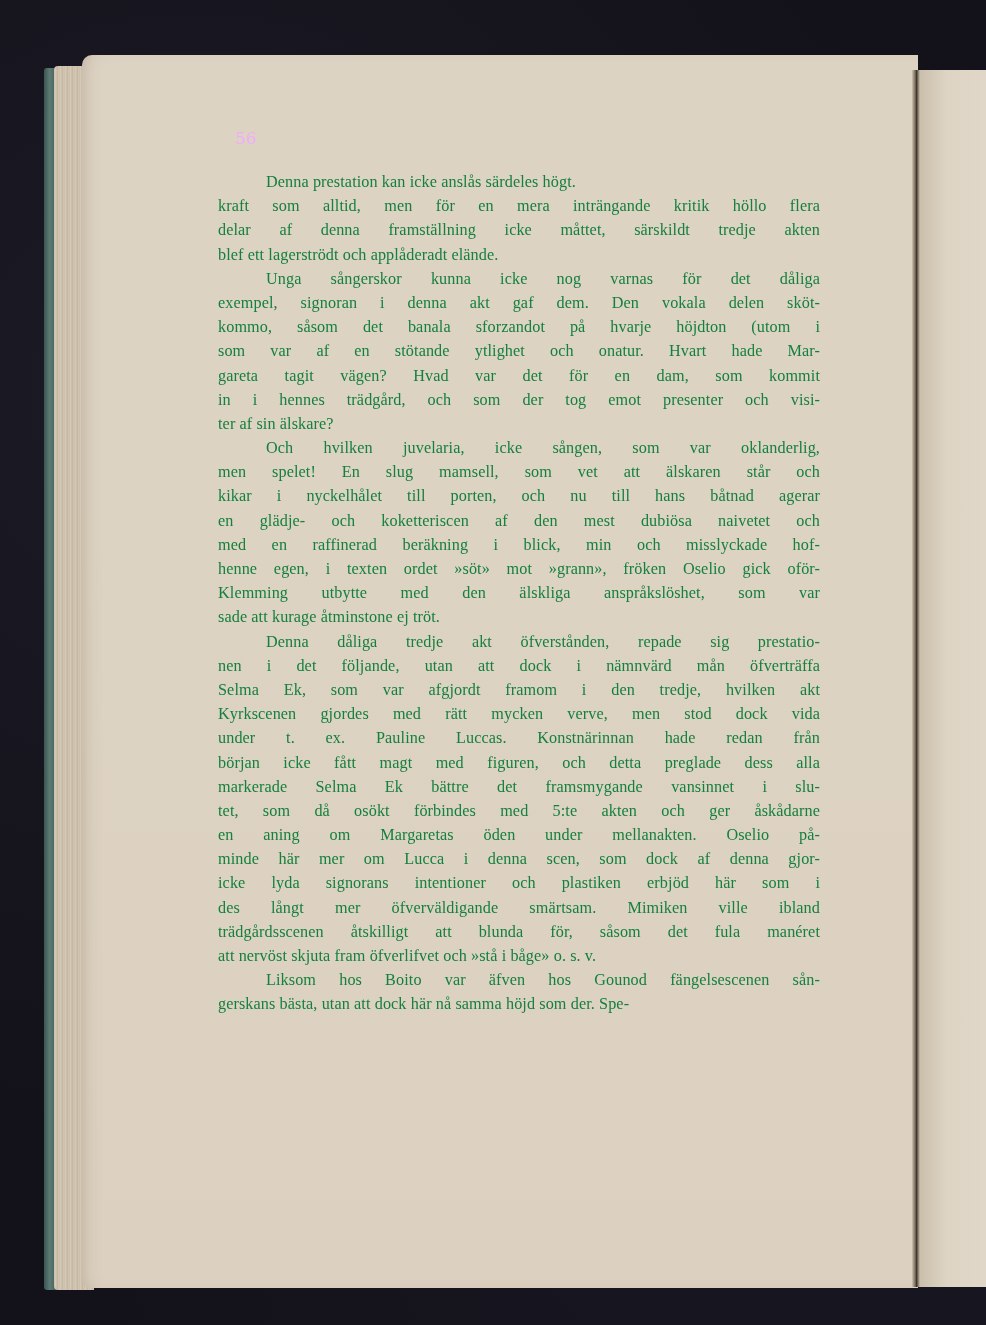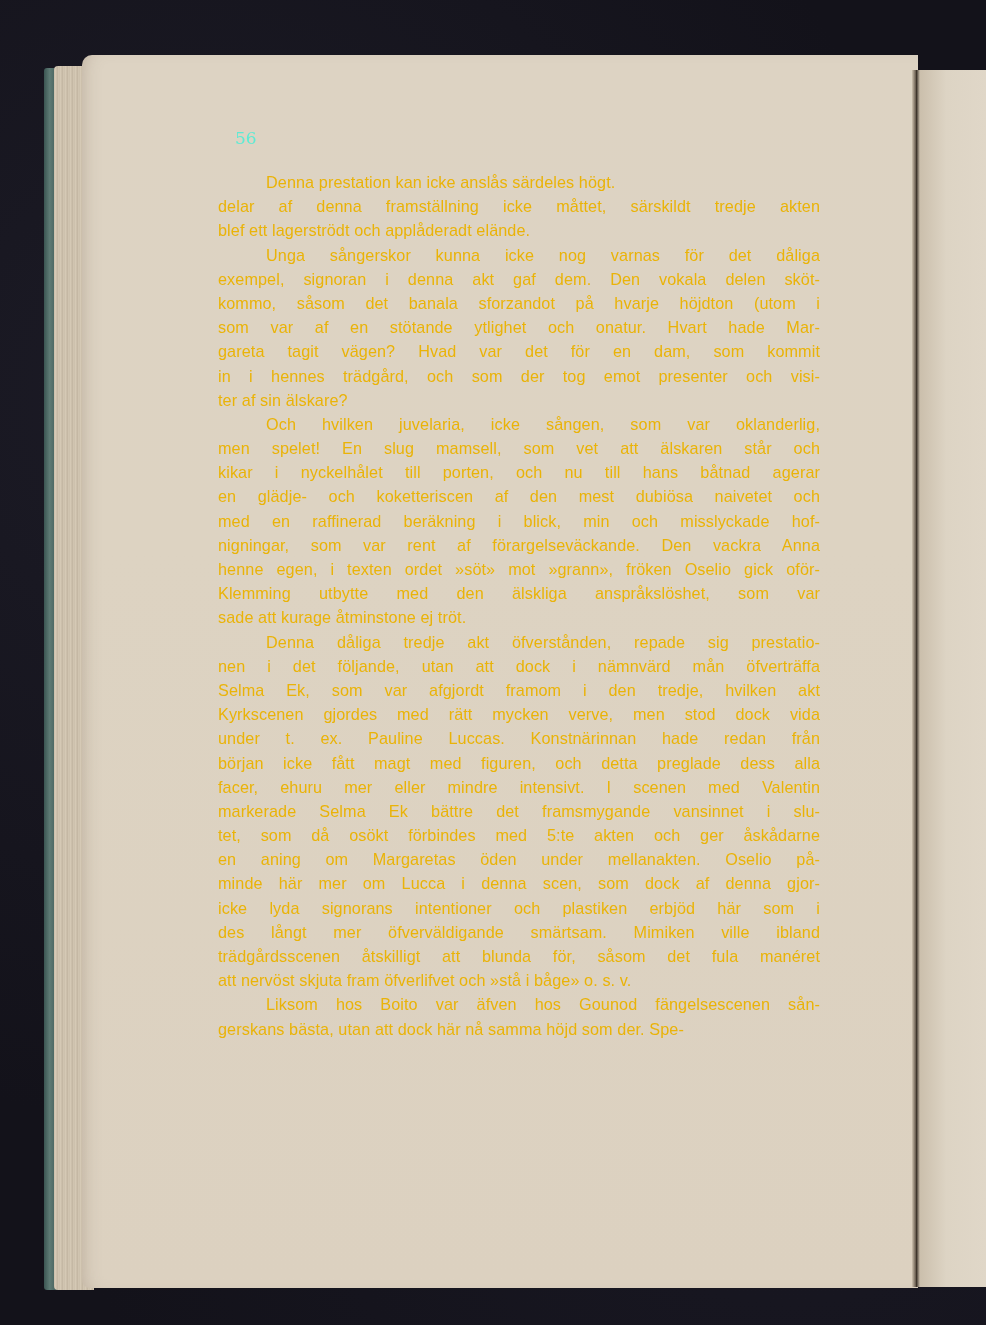--- a/index.html
+++ b/index.html
@@ -33,26 +33,26 @@
   .gutter {
     position:absolute; left:912px; top:70px; width:8px; height:1217px;
     background:linear-gradient(90deg,#cfc3b0 0,#6b5f52 45%,#3a3128 55%,#cfc3b0 100%);
   }
   .facing-page {
     position:absolute; left:920px; top:70px; width:66px; height:1217px;
     background:linear-gradient(90deg,#cbbfac 0,#ddd4c4 40%,#e0d7c8 100%);
   }
   .page-number {
     position:absolute; left:235px; top:128px;
-    font-family:"DejaVu Serif", serif; font-size:17px; color:#5eead4;
+    font-family:"DejaVu Serif", serif; font-size:17px; color:#f0abfc;
   }
   .text-block {
     position:absolute; left:218px; top:170px; width:602px;
-    font-family:Liberation Sans, sans-serif; font-size:16.2px; line-height:24.2px;
-    color:#eab308; letter-spacing:0.1px;
+    font-family:Liberation Serif, serif; font-size:16.2px; line-height:24.2px;
+    color:#15803d; letter-spacing:0.1px;
   }
   .line {
     display:block; white-space:nowrap; text-align:justify;
     text-align-last:justify; height:24.2px;
   }
   .line.indent { padding-left:48px; }
   .line.last { text-align-last:left; }
 </style>
 </head>
 <body>
@@ -64,51 +64,50 @@
 <div class="gutter"></div>
 <div class="facing-page"></div>
 
 <div class="page-number">56</div>
 
 <div class="text-block" id="text-block">
     <div>
       <span class="line indent last">Denna prestation kan icke anslås särdeles högt.</span>
     </div>
     <div>
+      <span class="line">kraft som alltid, men för en mera inträngande kritik höllo flera</span>
       <span class="line">delar af denna framställning icke måttet, särskildt tredje akten</span>
       <span class="line last">blef ett lagerströdt och applåderadt elände.</span>
     </div>
     <div>
       <span class="line indent">Unga sångerskor kunna icke nog varnas för det dåliga</span>
       <span class="line">exempel, signoran i denna akt gaf dem. Den vokala delen sköt-</span>
       <span class="line">kommo, såsom det banala sforzandot på hvarje höjdton (utom i</span>
       <span class="line">som var af en stötande ytlighet och onatur. Hvart hade Mar-</span>
       <span class="line">gareta tagit vägen? Hvad var det för en dam, som kommit</span>
       <span class="line">in i hennes trädgård, och som der tog emot presenter och visi-</span>
       <span class="line last">ter af sin älskare?</span>
     </div>
     <div>
       <span class="line indent">Och hvilken juvelaria, icke sången, som var oklanderlig,</span>
       <span class="line">men spelet! En slug mamsell, som vet att älskaren står och</span>
       <span class="line">kikar i nyckelhålet till porten, och nu till hans båtnad agerar</span>
       <span class="line">en glädje- och koketteriscen af den mest dubiösa naivetet och</span>
       <span class="line">med en raffinerad beräkning i blick, min och misslyckade hof-</span>
-      <span class="line">nigningar, som var rent af förargelseväckande. Den vackra Anna</span>
       <span class="line">henne egen, i texten ordet »söt» mot »grann», fröken Oselio gick oför-</span>
       <span class="line">Klemming utbytte med den älskliga anspråkslöshet, som var</span>
       <span class="line last">sade att kurage åtminstone ej tröt.</span>
     </div>
     <div>
       <span class="line indent">Denna dåliga tredje akt öfverstånden, repade sig prestatio-</span>
       <span class="line">nen i det följande, utan att dock i nämnvärd mån öfverträffa</span>
       <span class="line">Selma Ek, som var afgjordt framom i den tredje, hvilken akt</span>
       <span class="line">Kyrkscenen gjordes med rätt mycken verve, men stod dock vida</span>
       <span class="line">under t. ex. Pauline Luccas. Konstnärinnan hade redan från</span>
       <span class="line">början icke fått magt med figuren, och detta preglade dess alla</span>
-      <span class="line">facer, ehuru mer eller mindre intensivt. I scenen med Valentin</span>
       <span class="line">markerade Selma Ek bättre det framsmygande vansinnet i slu-</span>
       <span class="line">tet, som då osökt förbindes med 5:te akten och ger åskådarne</span>
       <span class="line">en aning om Margaretas öden under mellanakten. Oselio på-</span>
       <span class="line">minde här mer om Lucca i denna scen, som dock af denna gjor-</span>
       <span class="line">icke lyda signorans intentioner och plastiken erbjöd här som i</span>
       <span class="line">des långt mer öfverväldigande smärtsam. Mimiken ville ibland</span>
       <span class="line">trädgårdsscenen åtskilligt att blunda för, såsom det fula manéret</span>
       <span class="line last">att nervöst skjuta fram öfverlifvet och »stå i båge» o. s. v.</span>
     </div>
     <div>

